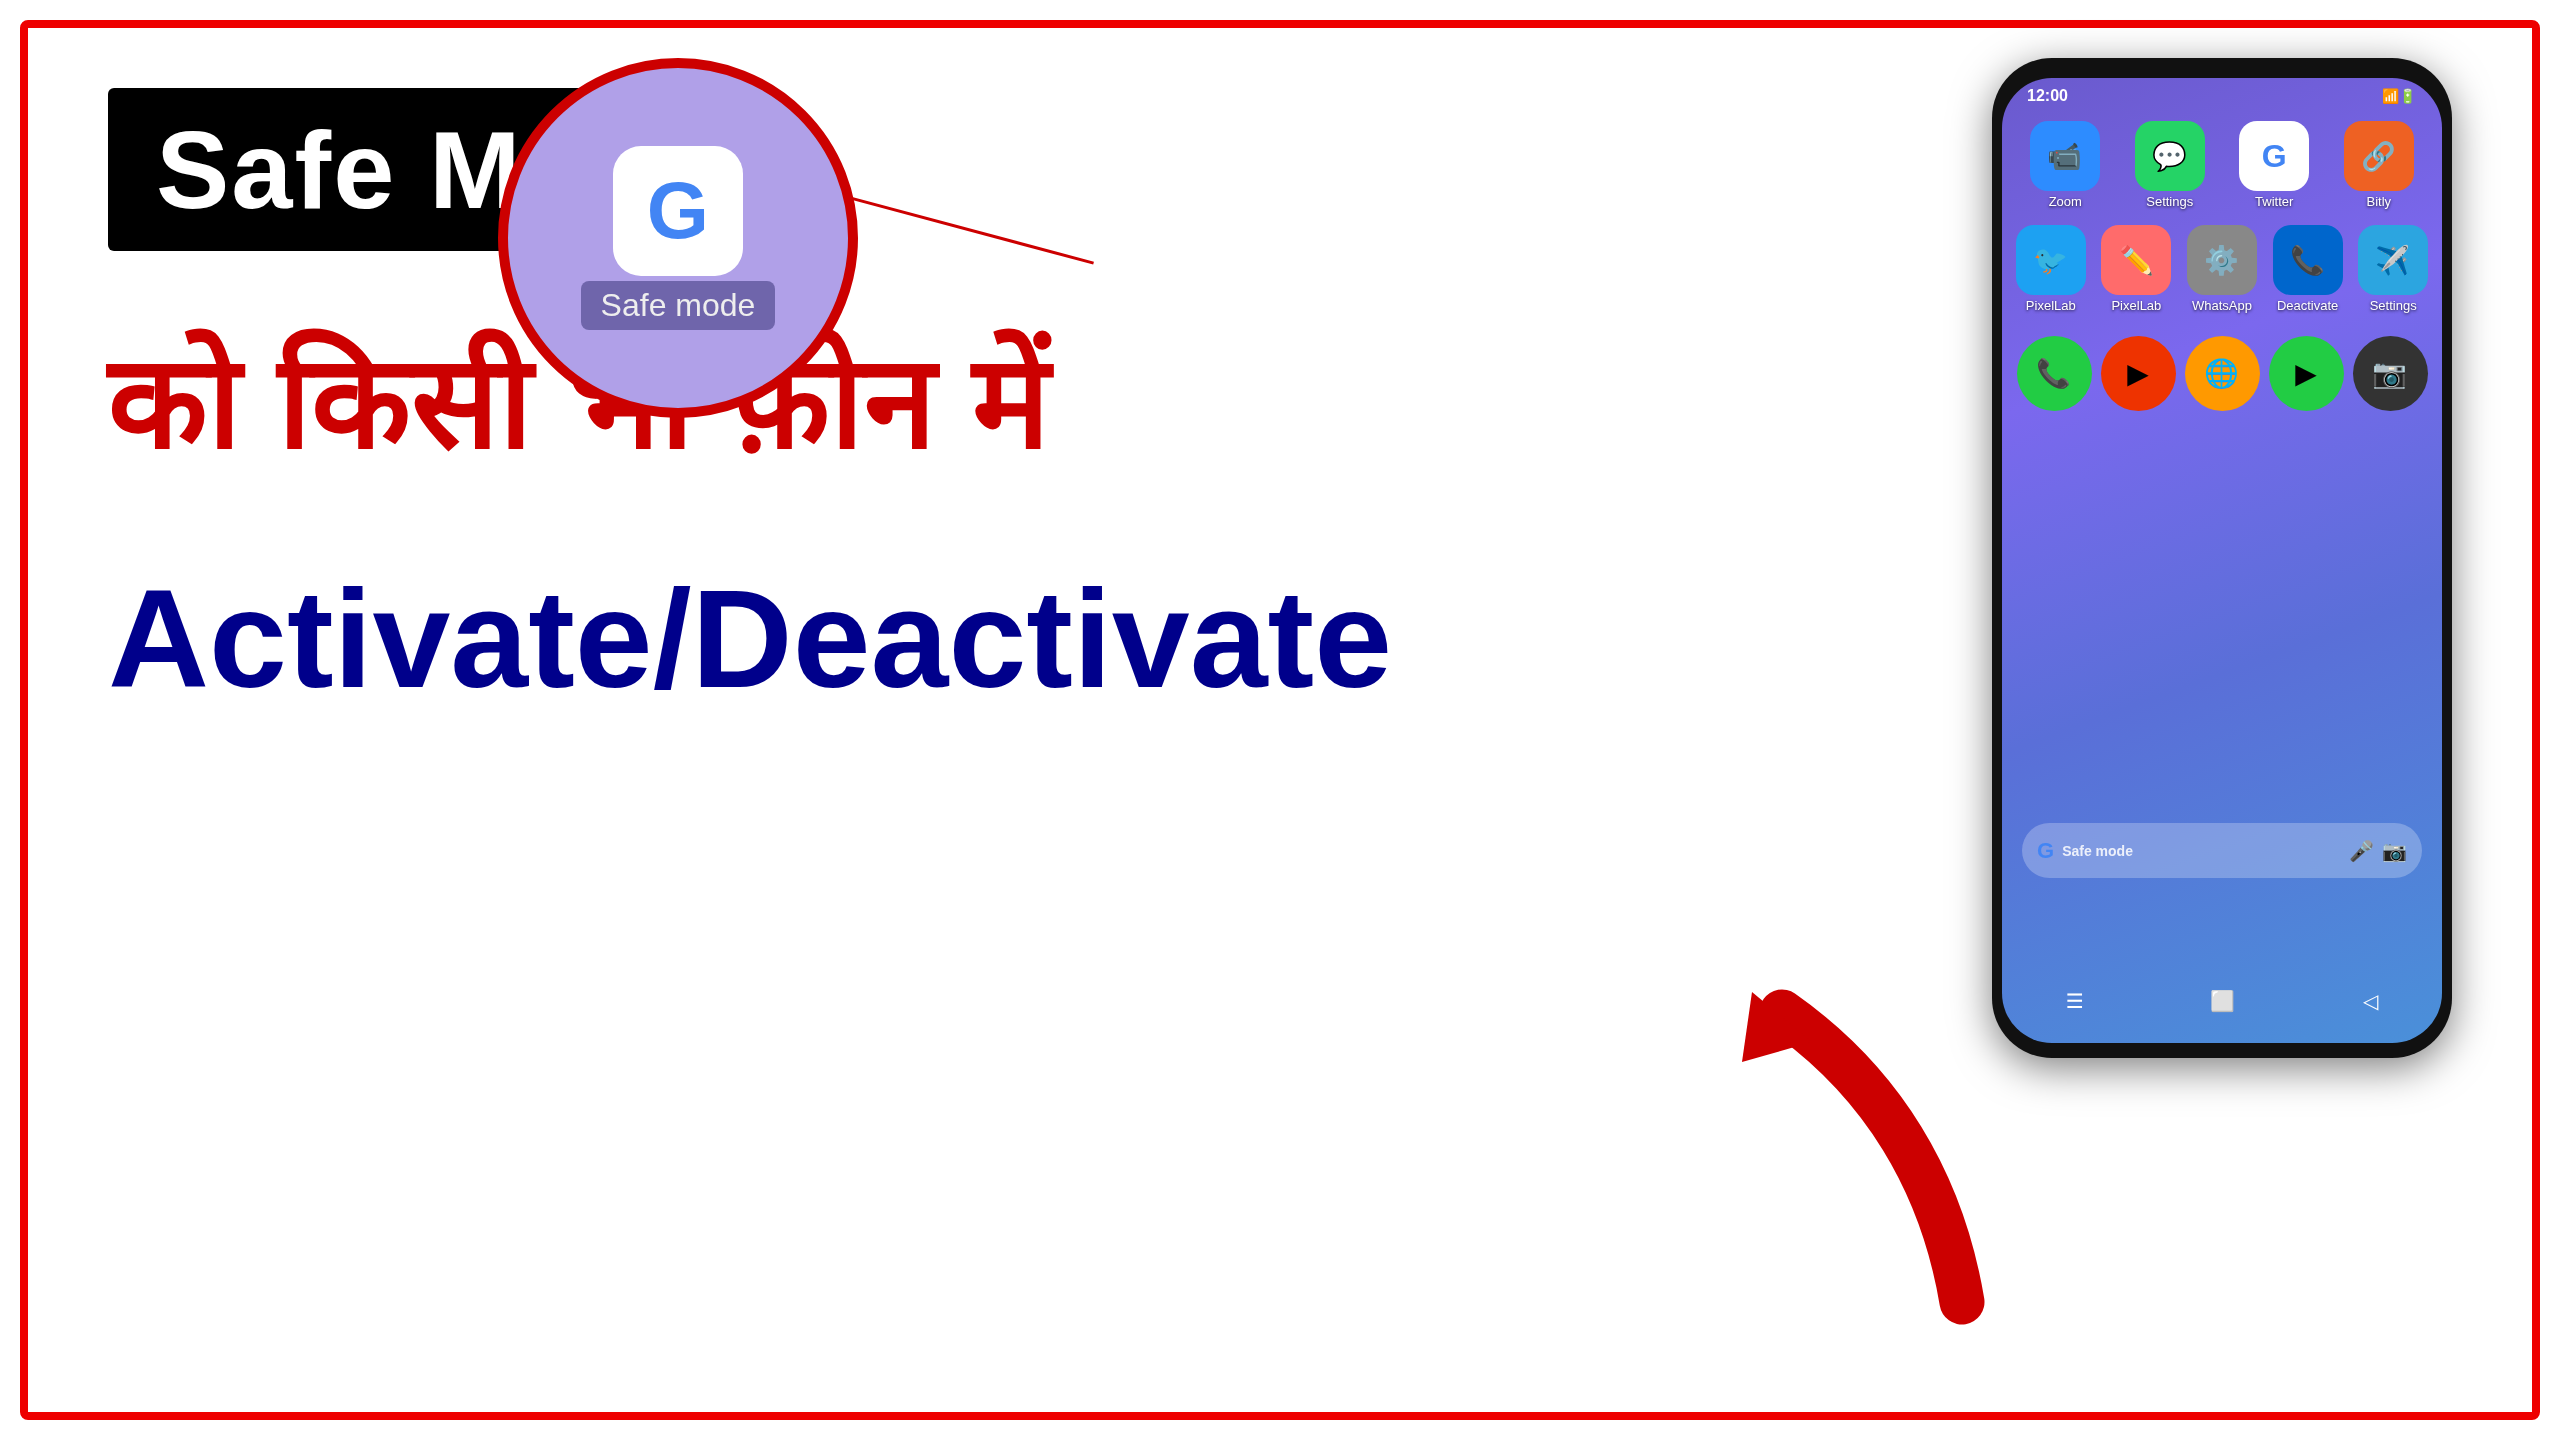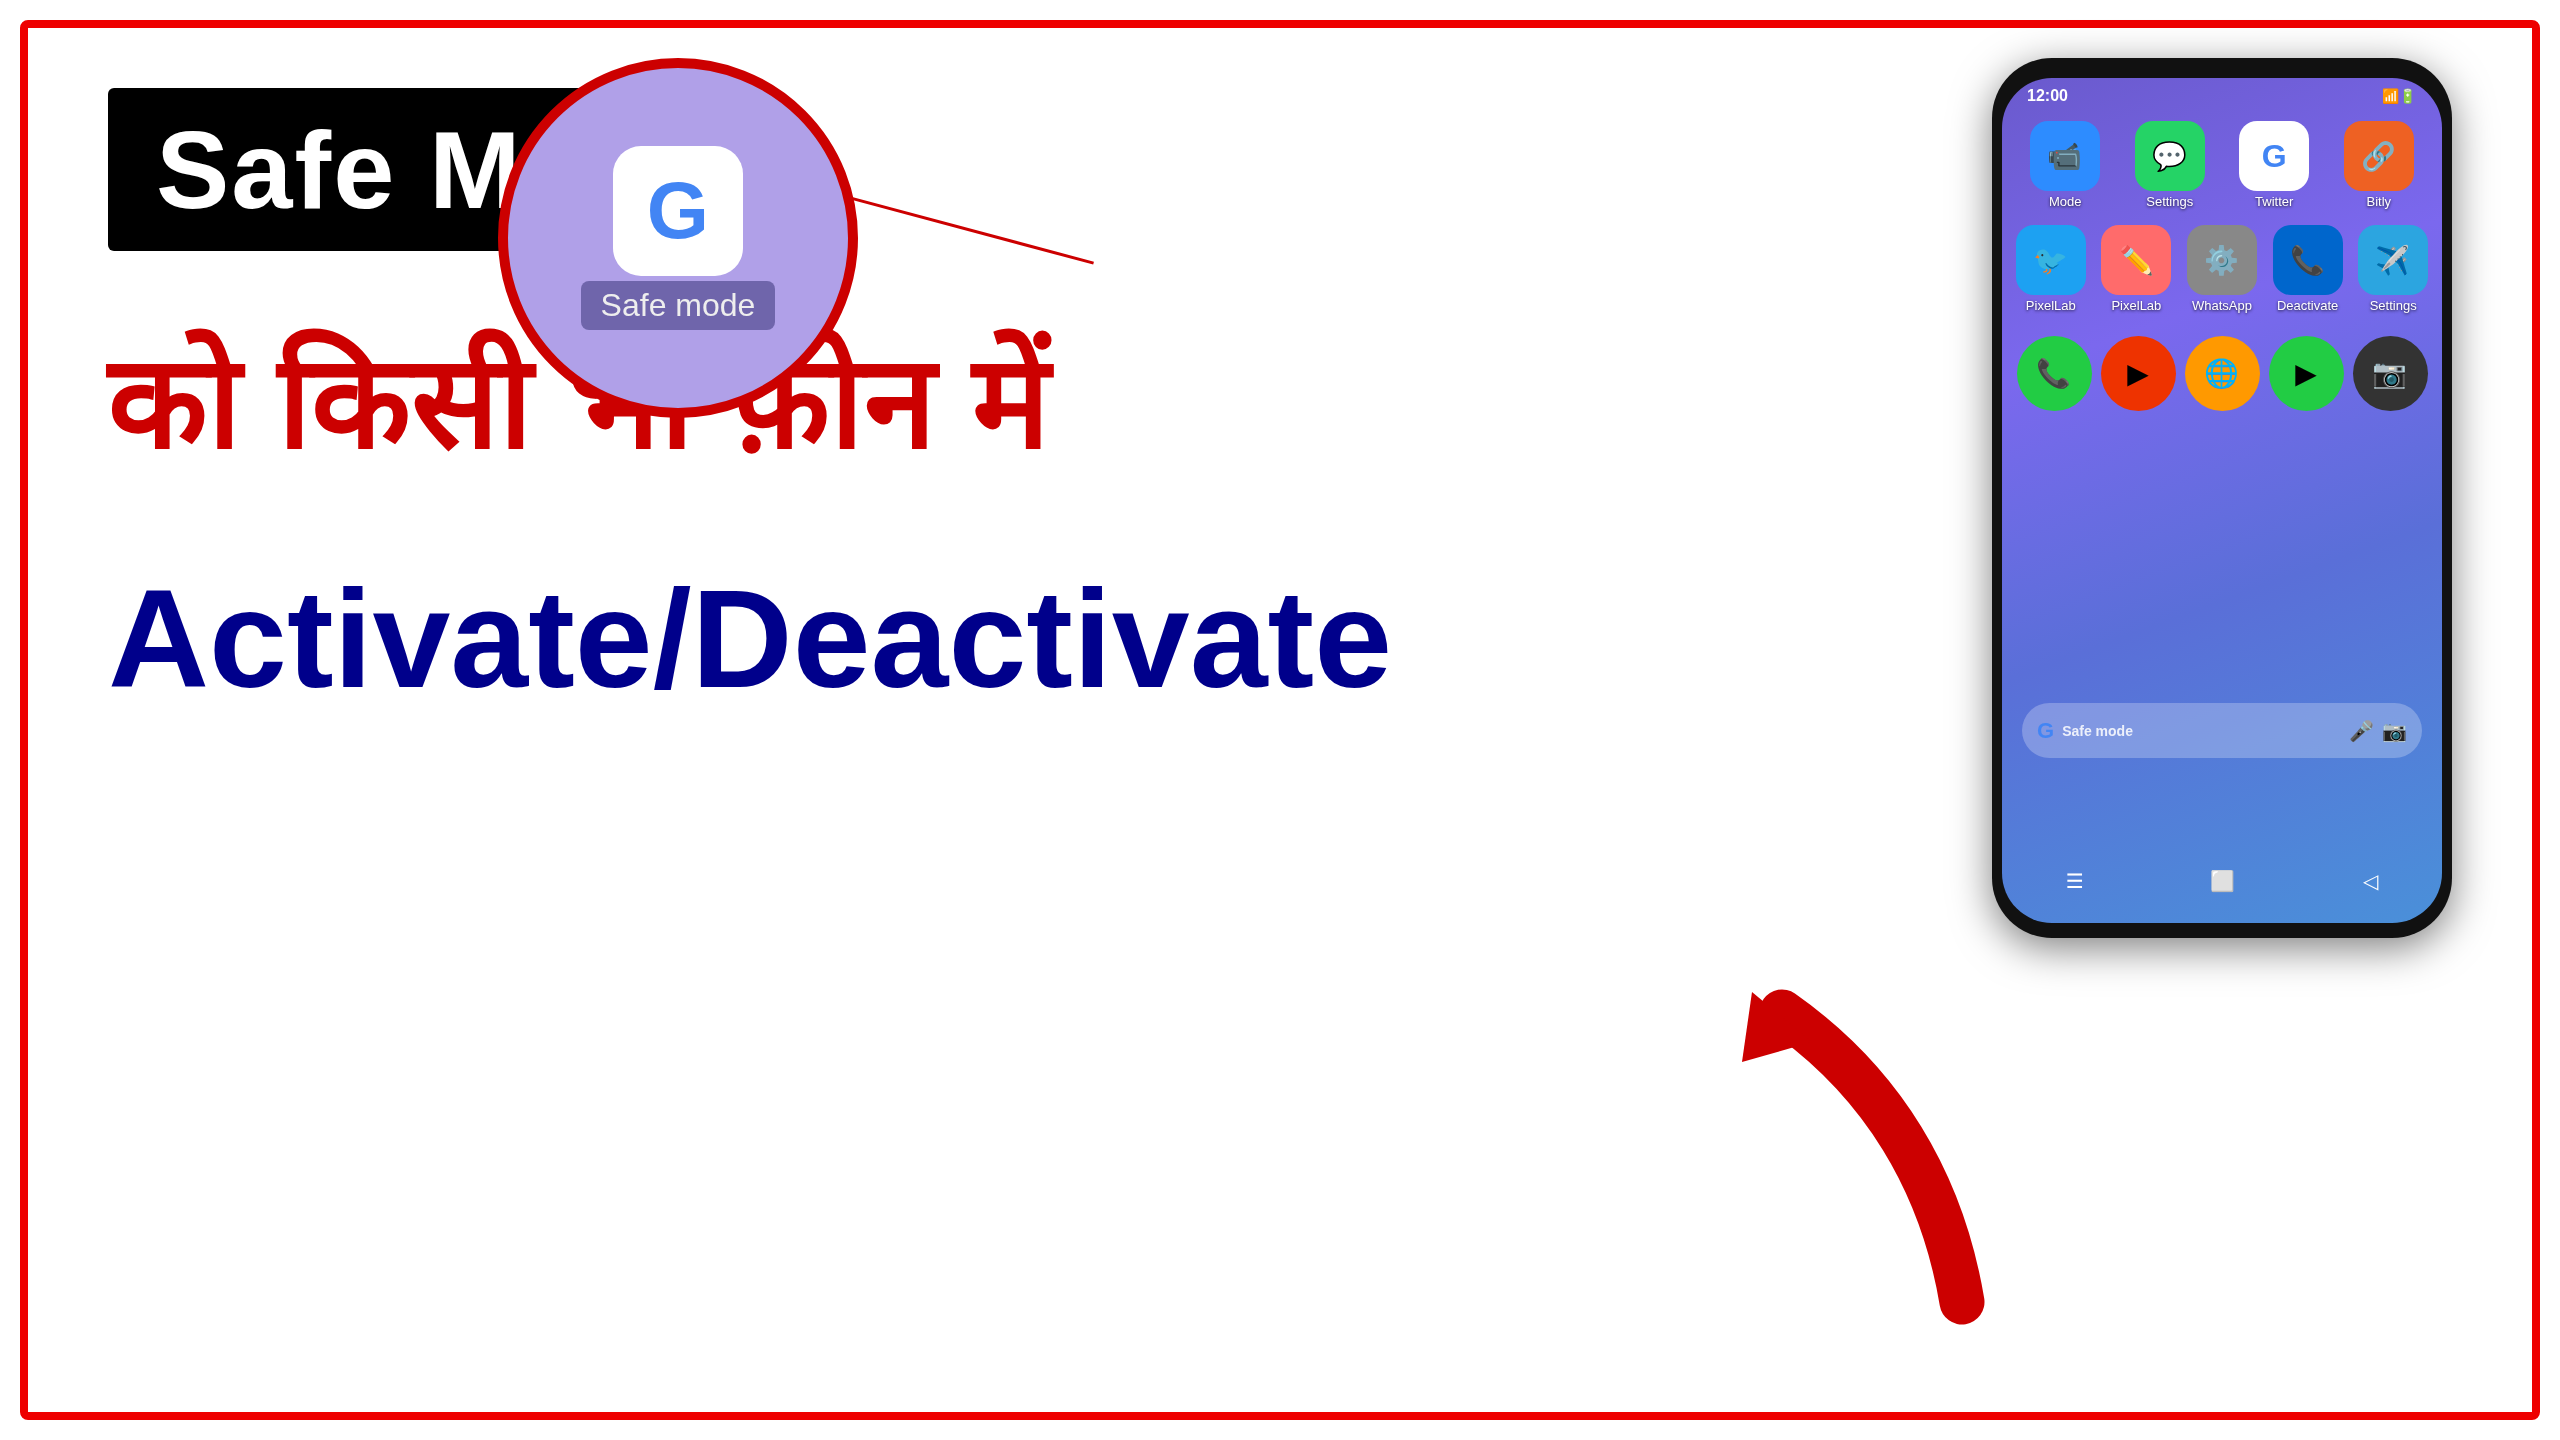--- a/index.html
+++ b/index.html
@@ -72,21 +72,21 @@
       right: 50px;
       width: 520px;
       height: 1050px;
     }
 
     .phone-body {
       position: absolute;
       top: 0;
       left: 30px;
       width: 460px;
-      height: 880px;
+      height: 1000px;
       background: #111;
       border-radius: 60px;
       box-shadow: 0 10px 40px rgba(0,0,0,0.5);
       overflow: hidden;
     }
 
     .phone-screen {
       position: absolute;
       top: 20px;
       left: 10px;
@@ -297,21 +297,21 @@
       <div class="phone-screen">
 
         <div class="status-bar">
           <span class="status-time">12:00</span>
           <span class="status-icons">📶🔋</span>
         </div>
 
         <div class="app-grid">
           <div class="app-item">
             <div class="app-icon icon-zoom">📹</div>
-            <span class="app-label">Mode</span>
+            <span class="app-label">Zoom</span>
           </div>
           <div class="app-item">
             <div class="app-icon icon-whatsapp">💬</div>
             <span class="app-label">Settings</span>
           </div>
           <div class="app-item">
             <div class="app-icon icon-google">
               <span style="font-weight:900;font-size:32px;color:#4285F4">G</span>
             </div>
             <span class="app-label">Twitter</span>

